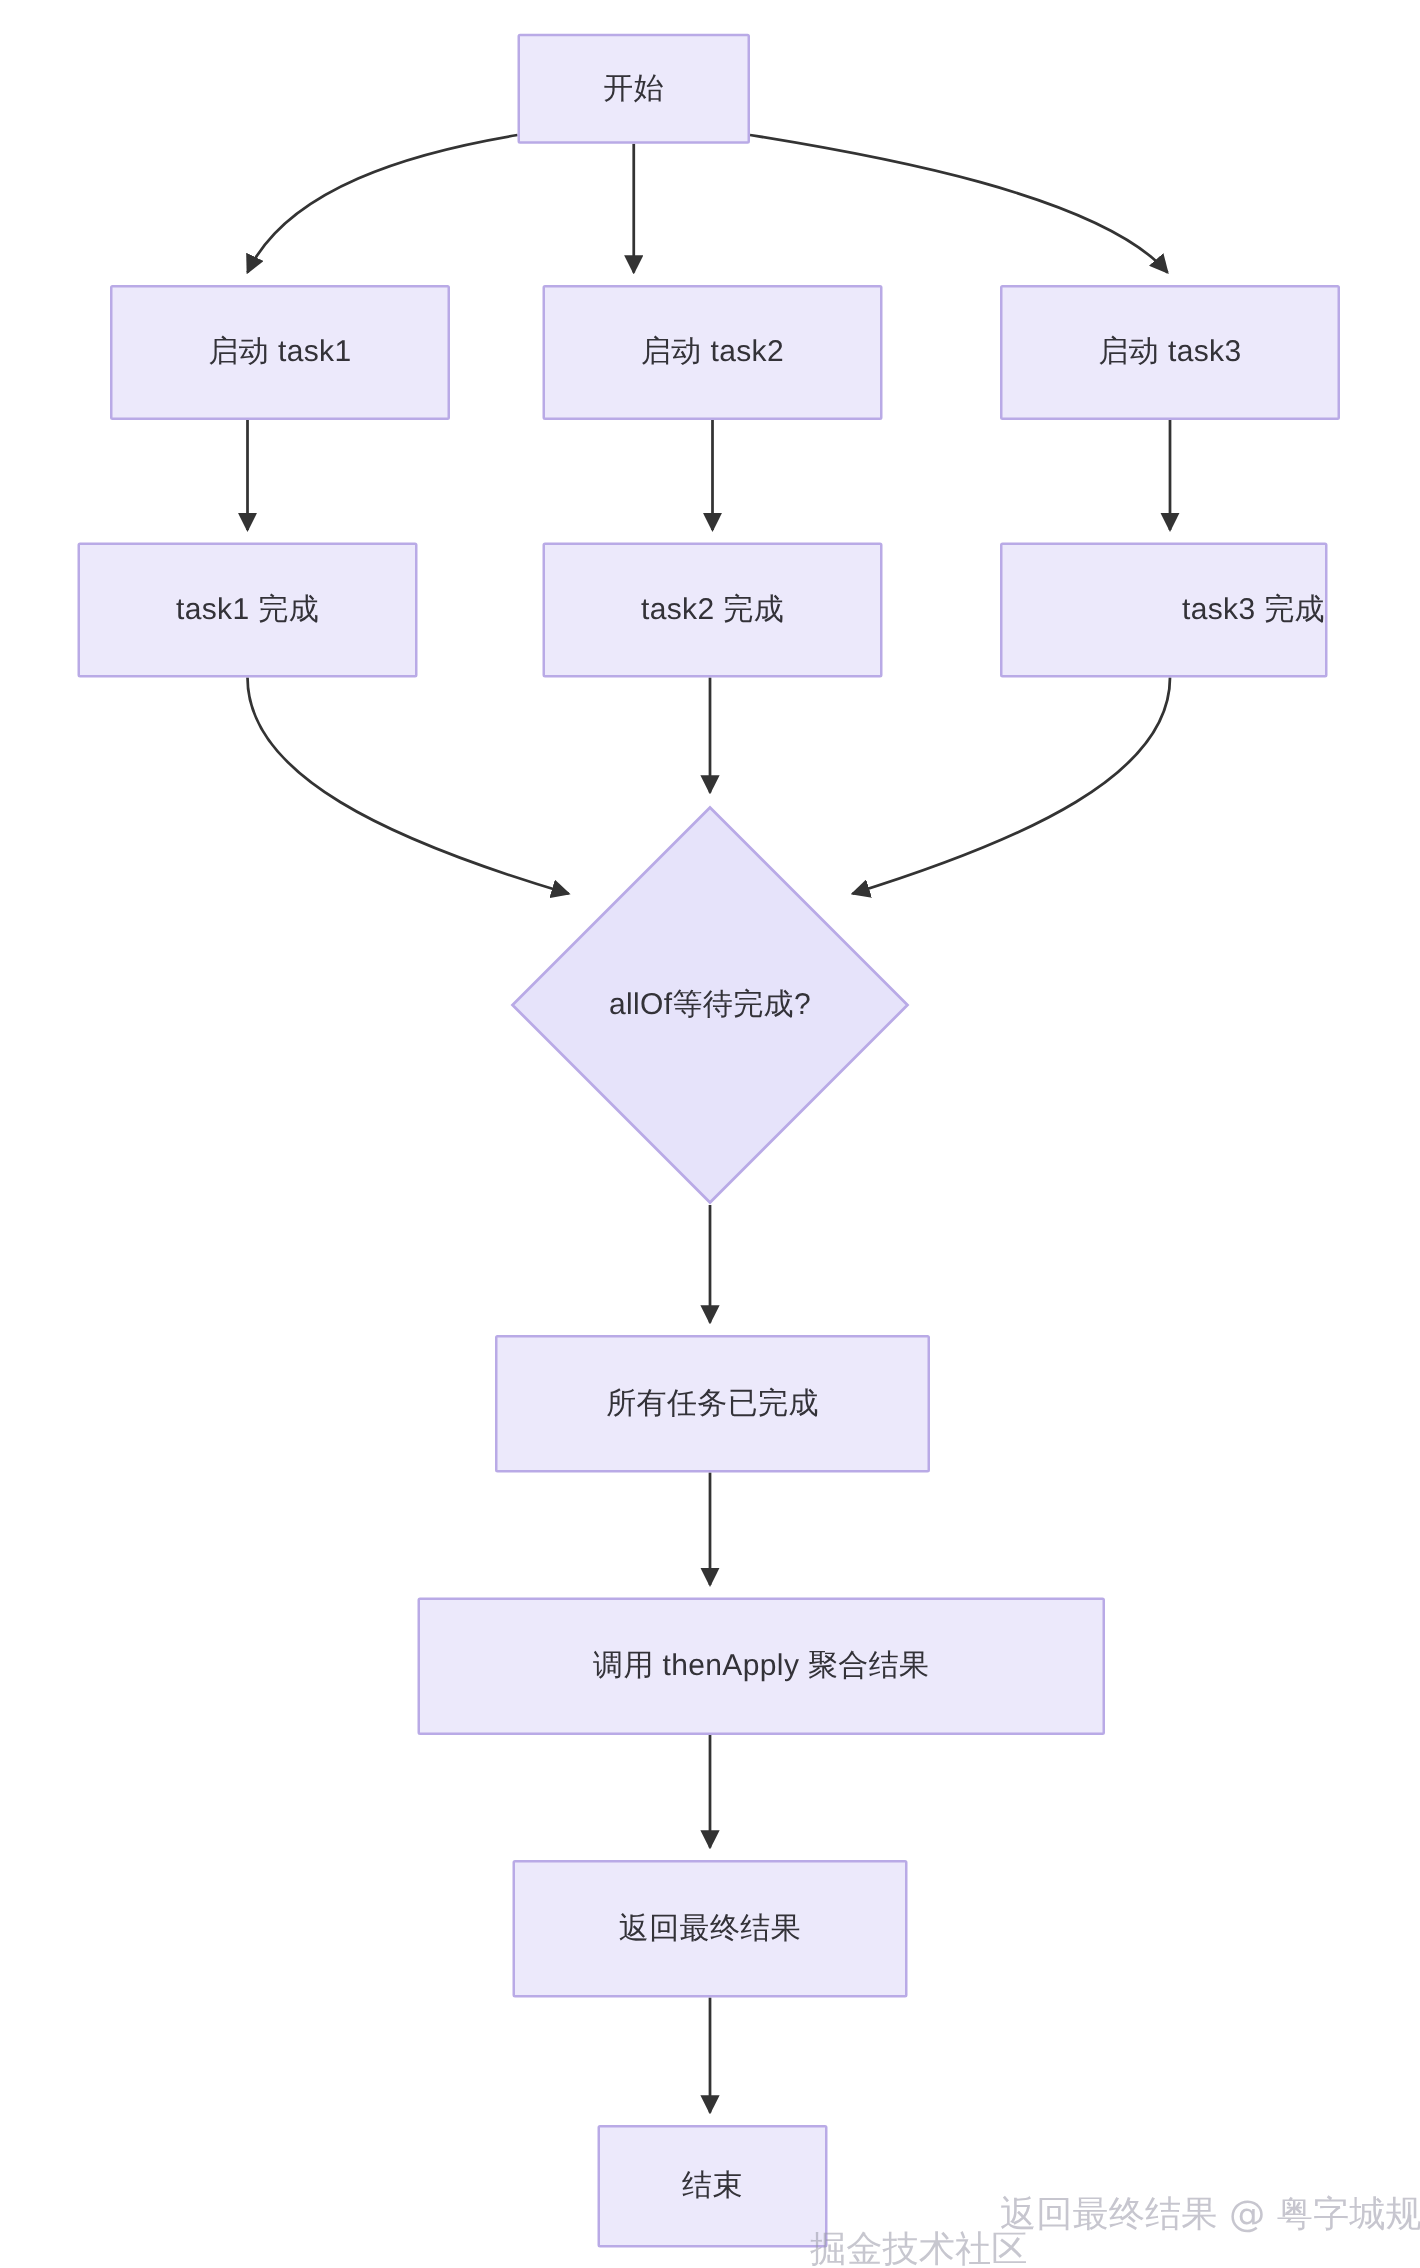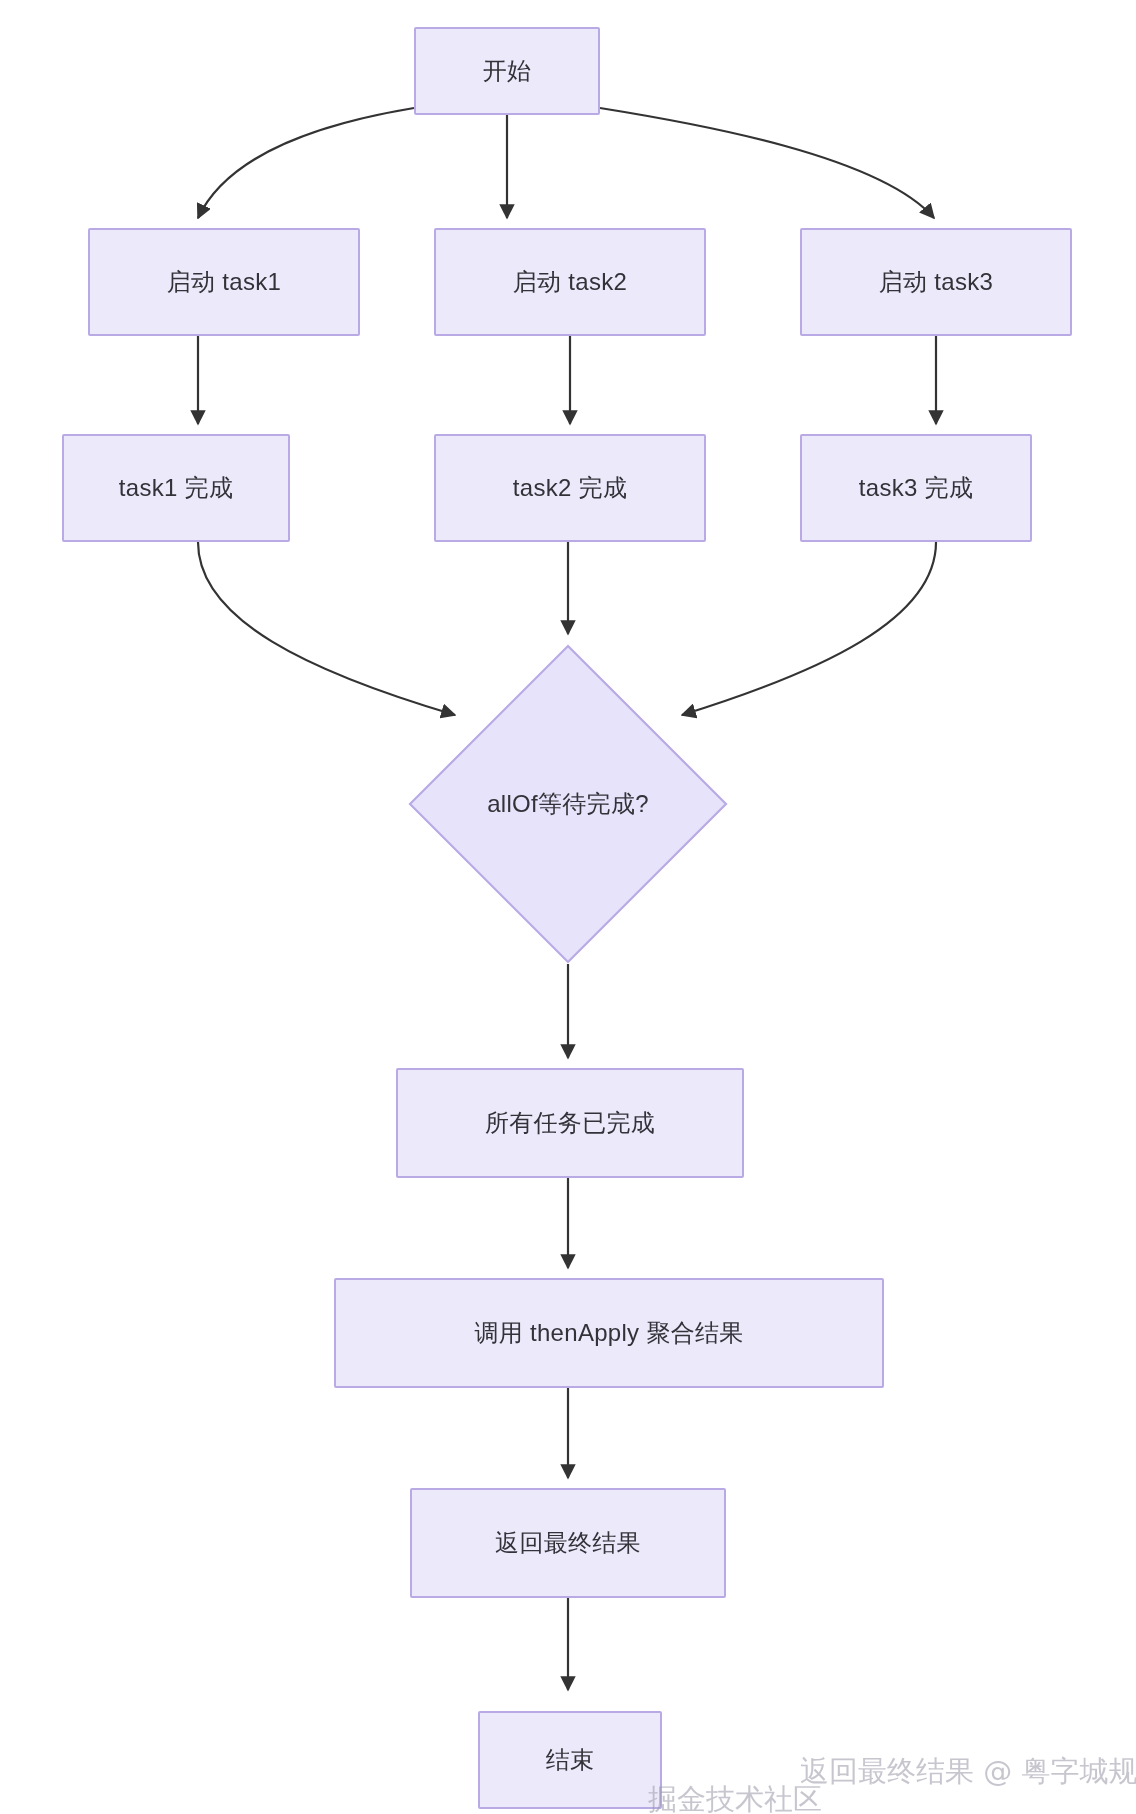--- a/index.html
+++ b/index.html
@@ -121,29 +121,29 @@
   </div>
 
   <div class="node rect" style="left:434px; top:228px; width:272px; height:108px;">
     <span>启动 task2</span>
   </div>
 
   <div class="node rect" style="left:800px; top:228px; width:272px; height:108px;">
     <span>启动 task3</span>
   </div>
 
-  <div class="node rect" style="left:62px; top:434px; width:228px; height:108px;">
+  <div class="node rect" style="left:62px; top:434px; width:272px; height:108px;">
     <span>task1 完成</span>
   </div>
 
   <div class="node rect" style="left:434px; top:434px; width:272px; height:108px;">
     <span>task2 完成</span>
   </div>
 
-  <div class="node rect" style="left:800px; top:434px; width:232px; height:108px;">
+  <div class="node rect" style="left:800px; top:434px; width:262px; height:108px;justify-content:flex-end;">
     <span>task3 完成</span>
   </div>
 
   <div class="node diamond-wrap" style="left:408px; top:644px; width:320px; height:320px;">
     <svg class="diamond-shape" viewBox="0 0 320 320" xmlns="http://www.w3.org/2000/svg">
       <polygon points="160,2 318,160 160,318 2,160" fill="#E6E3FA" stroke="#B9AAE6" stroke-width="2.2"></polygon>
     </svg>
     <span class="diamond-label">allOf等待完成?</span>
   </div>
 
@@ -152,20 +152,20 @@
   </div>
 
   <div class="node rect" style="left:334px; top:1278px; width:550px; height:110px;">
     <span>调用 thenApply 聚合结果</span>
   </div>
 
   <div class="node rect" style="left:410px; top:1488px; width:316px; height:110px;">
     <span>返回最终结果</span>
   </div>
 
-  <div class="node rect" style="left:478px; top:1700px; width:184px; height:98px;margin-top:11px;">
+  <div class="node rect" style="left:478px; top:1700px; width:184px; height:98px;">
     <span>结束</span>
   </div>
 
   <div class="watermark wm-a">掘金技术社区</div>
   <div class="watermark wm-b">返回最终结果 @ 粤字城规</div>
 
 </div>
 
 </body></html>

